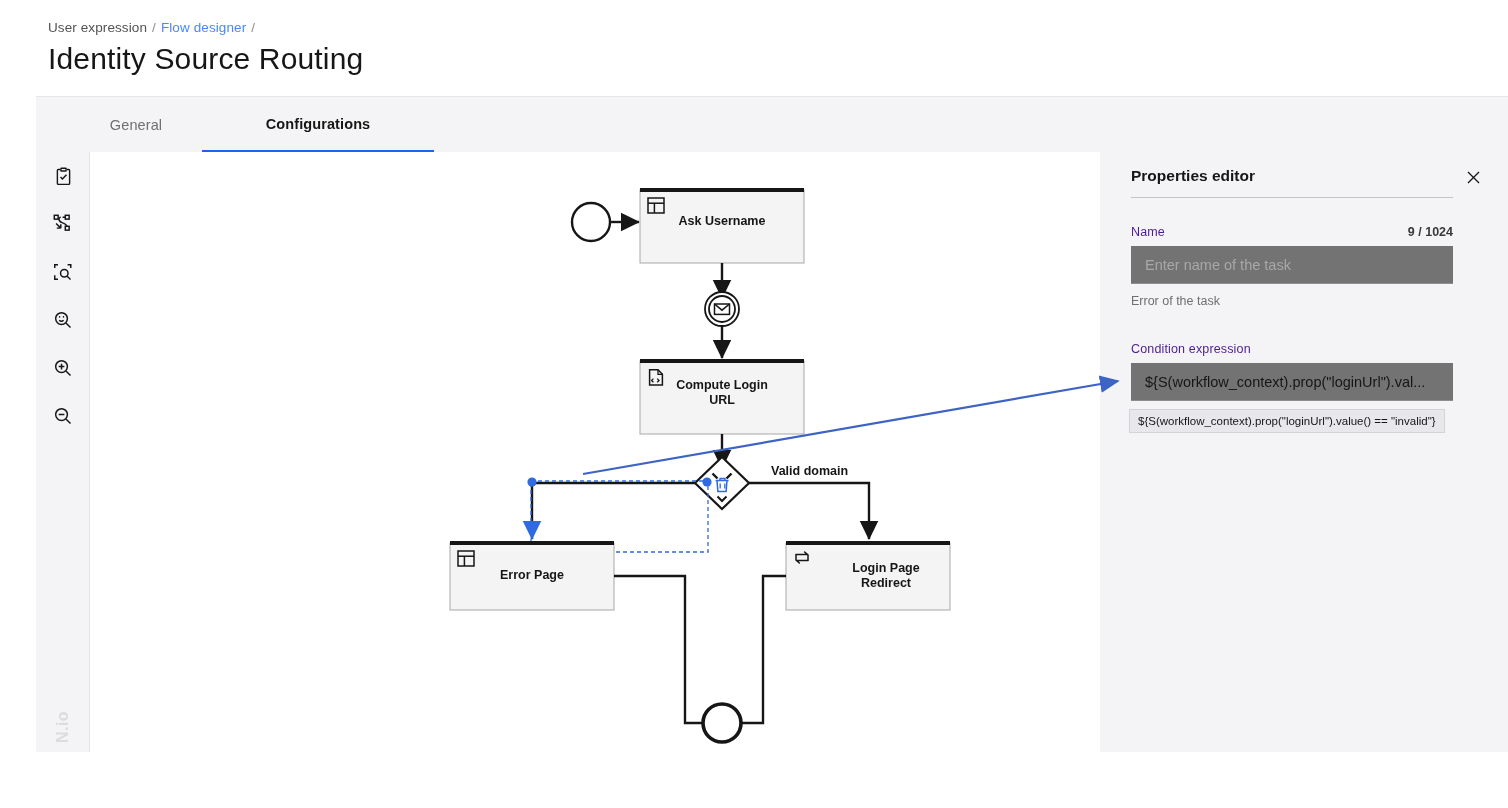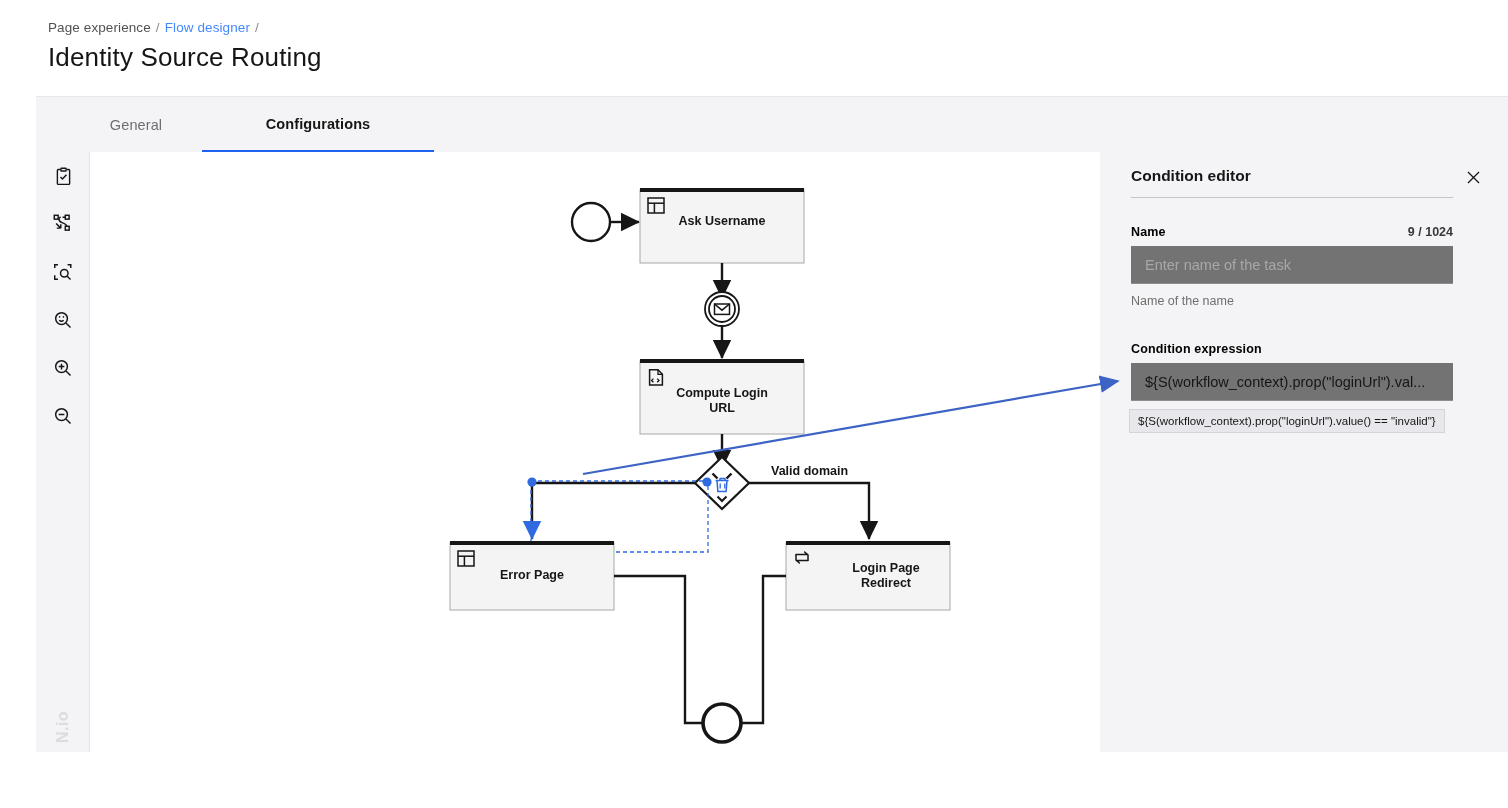--- a/index.html
+++ b/index.html
@@ -14,21 +14,21 @@
   
   .breadcrumb {
     position: absolute; left: 48px; top: 20px;
     font-size: 13.5px; color: #525252; letter-spacing: .1px;
     white-space: nowrap;
   }
   .breadcrumb .sep { color: #8d8d8d; margin: 0 5px; }
   .breadcrumb .crumb-link { color: #4589ff; }
   .page-title {
     position: absolute; left: 48px; top: 42px;
-    font-size: 26px; font-weight: 400; color: #161616;
+    font-size: 30px; font-weight: 400; color: #161616;
     letter-spacing: .15px; white-space: nowrap;
   }
 
   
   .tabs-wrap {
     position: absolute; left: 36px; top: 96px;
     width: 1472px; height: 56px;
     background: #f4f4f6;
     border-top: 1px solid #e6e6eb;
   }
@@ -107,22 +107,22 @@
     position: absolute; right: 22px; top: 12px;
     width: 26px; height: 26px;
     display: flex; align-items: center; justify-content: center;
     cursor: pointer;
   }
   .props-rule {
     position: absolute; left: 31px; top: 45px;
     width: 322px; height: 1px; background: #c6c6c6;
   }
   .field-label {
-    position: absolute; font-size: 12.5px; font-weight: 700;
-    color: #000000; letter-spacing: .15px;
+    position: absolute; font-size: 12.5px; font-weight: 400;
+    color: #4c1d95; letter-spacing: .15px;
   }
   .field-counter {
     position: absolute; right: 55px;
     font-size: 12.5px; font-weight: 700; color: #393939;
   }
   .field-input {
     position: absolute; left: 31px; width: 322px; height: 38px;
     background: #737373; border: none; border-bottom: 1px solid #8d8d8d;
     font-family: "Liberation Sans", sans-serif;
     font-size: 14.5px; color: #161616;
@@ -149,21 +149,21 @@
     position: absolute; left: 36px; top: 152px;
     width: 1472px; height: 600px; pointer-events: none; z-index: 15;
   }
 </style>
 </head>
 <body>
 
 <div id="root">
 
   <div class="breadcrumb">
-    <span>Page experience</span><span class="sep">/</span><span class="crumb-link">Flow designer</span><span class="sep">/</span>
+    <span>User expression</span><span class="sep">/</span><span class="crumb-link">Flow designer</span><span class="sep">/</span>
   </div>
 
   <h1 class="page-title">Identity Source Routing</h1>
 
   <div class="tabs-wrap">
     <div class="tab general">General</div>
     <div class="tab configs">Configurations</div>
   </div>
 
   <div class="body-area">
@@ -310,41 +310,41 @@
             <path d="M2 3.6v5.8M14 3.6v5.8" fill="none" stroke="#161616" stroke-width="1.5"></path>
           </g>
         </g>
 
         <path d="M524 424 H595 V571 H651" stroke="#161616" stroke-width="2.4" fill="none" marker-end="url(#ah)"></path>
         <path d="M696 424 H673 V571 H615" stroke="#161616" stroke-width="2.4" fill="none" marker-end="url(#ah)"></path>
         <circle cx="632" cy="571" r="19" fill="#ffffff" stroke="#161616" stroke-width="3.6"></circle>
       </svg>
 
       <div class="node-label" style="left:550px; top:62px; width:164px;">Ask Username</div>
-      <div class="node-label" style="left:550px; top:226px; width:164px;margin-top:8px;">Compute Login
+      <div class="node-label" style="left:550px; top:226px; width:164px;">Compute Login
 URL</div>
       <div class="node-label" style="left:360px; top:416px; width:164px;">Error Page</div>
       <div class="node-label" style="left:696px; top:409px; width:164px;padding-left:36px;">Login Page
 Redirect</div>
       <div class="edge-label" style="left:681px; top:312px;text-align:right;">Valid domain</div>
     </div>
 
     <div class="props">
-      <div class="props-title">Condition editor</div>
+      <div class="props-title">Properties editor</div>
       <div class="props-close">
         <svg width="17" height="17" viewBox="0 0 20 20" stroke="#161616" stroke-width="1.5">
           <path d="M3.5 3.5L16.5 16.5M16.5 3.5L3.5 16.5"></path>
         </svg>
       </div>
       <div class="props-rule"></div>
 
       <div class="field-label" style="left:31px; top:73px;">Name</div>
       <div class="field-counter" style="top:73px;">9 / 1024</div>
       <input class="field-input" style="top: 94px;" type="text" placeholder="Enter name of the task">
-      <div class="field-help" style="top:142px;">Name of the name</div>
+      <div class="field-help" style="top:142px;">Error of the task</div>
 
       <div class="field-label" style="left:31px; top:190px;">Condition expression</div>
       <input class="field-input" style="top: 211px;" type="text" placeholder="" value="${S(workflow_context).prop(&quot;loginUrl&quot;).val...">
       <div class="field-help" style="top:259px;">Cond</div>
 
       <div class="tooltip">${S(workflow_context).prop("loginUrl").value() == "invalid"}</div>
     </div>
   </div>
 
   <svg class="annot">

